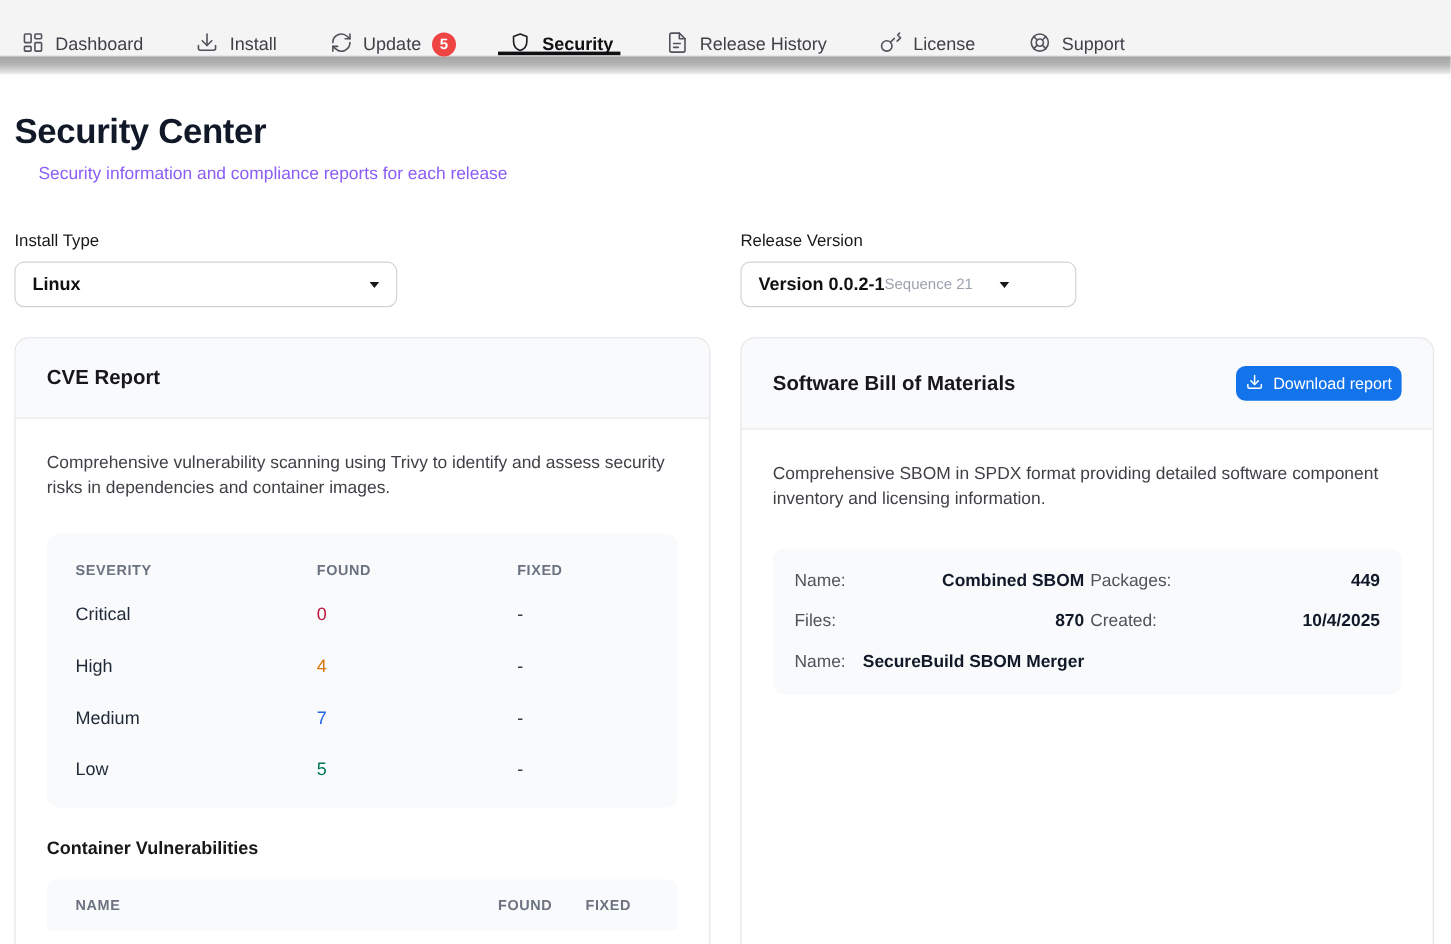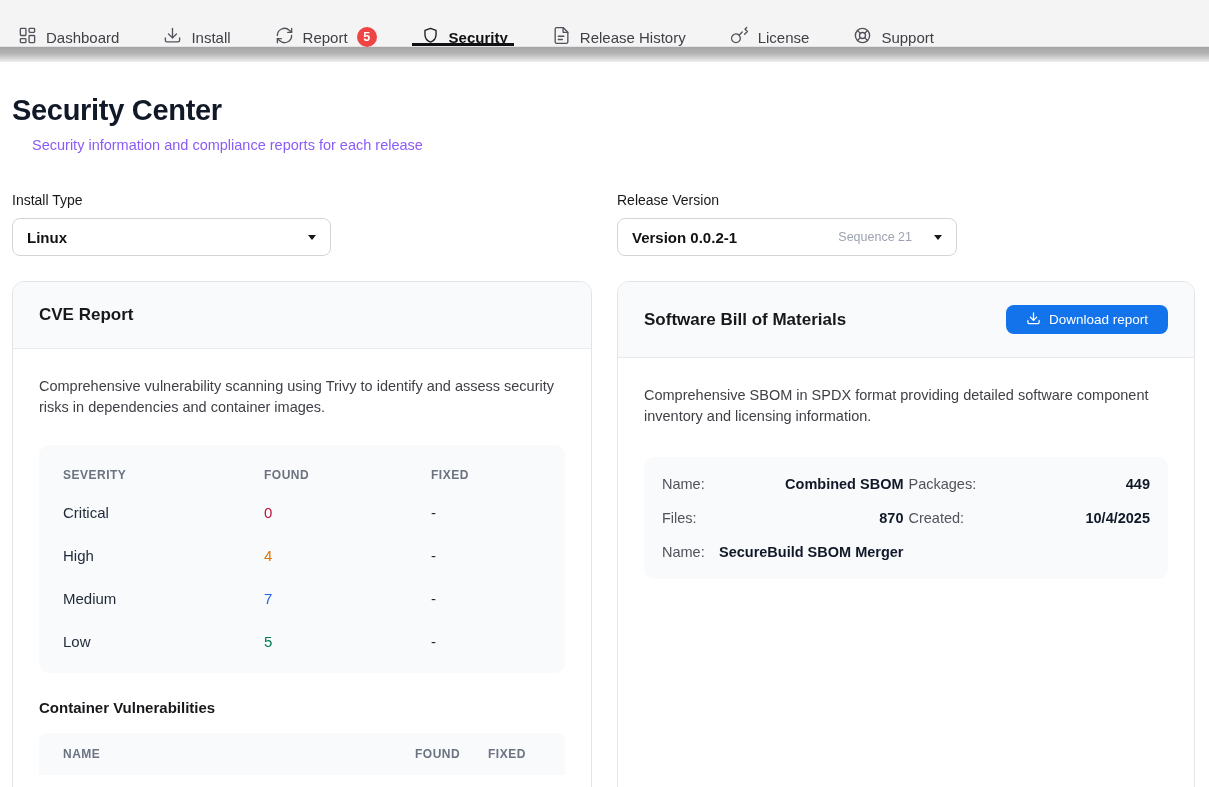--- a/index.html
+++ b/index.html
@@ -31,21 +31,21 @@
   .page-subtitle { margin-top:10px; font-size:14.5px; color:#8b5cf6;margin-left:20px; }
 
   
   .filters { margin-top:39px; display:grid; grid-template-columns:580px 578px;
     column-gap:25px; }
   .filter-label { font-size:14px; color:#18181b; margin-bottom:10px; }
   .select { height:38px; background:#fff; border:1px solid #d4d4d8;
     border-radius:8px; display:flex; align-items:center; padding:0 14px;
     cursor:pointer; }
   .select-install { width:319px; justify-content:space-between; }
-  .select-release { width:340px; justify-content:space-between; }
+  .select-release { width:280px; }
   .select-value { font-size:15px; font-weight:700; color:#111113; }
   .select-right { display:flex; align-items:center; gap:22px; }
   .select-hint { font-size:12.5px; color:#9ca3af; }
   .caret { width:0; height:0; border-left:4.5px solid transparent;
     border-right:4.5px solid transparent; border-top:5.5px solid #18181b; }
 
   
   .cards { margin-top:25px; display:grid; grid-template-columns:580px 578px;
     column-gap:25px; align-items:start; }
   .card { border:1px solid #e4e4e7; border-radius:12px; background:#fff;
@@ -79,21 +79,21 @@
     padding:14px 24px; }
   .cv-table-header span { font-size:12px; font-weight:600; color:#6b7280;
     letter-spacing:0.5px; }
   .cv-name { flex:1; }
   .cv-found { width:42px; text-align:left; margin-right:31px; }
   .cv-fixed { width:34px; margin-right:19px; }
 
   
   .btn-download { display:inline-flex; align-items:center; gap:8px;
     background:#1273eb; color:#fff; border:none; border-radius:8px;
-    padding:6px 20px; height:29px; font-size:13.5px; font-weight:500;
+    padding:6px 8px; height:29px; font-size:13.5px; font-weight:500;
     font-family:inherit; cursor:pointer; }
   .btn-download svg { width:15px; height:15px; stroke:#fff; fill:none;
     stroke-width:2; stroke-linecap:round; stroke-linejoin:round; }
 
   
   .sbom-info { margin-top:29px; background:#f8fafc; border-radius:10px;
     padding:10px 16px; display:grid; grid-template-columns:1fr 1fr;
     column-gap:1px; }
   .info-cell { display:flex; justify-content:space-between;
     align-items:baseline; padding:9px 2px; gap:10px; }
@@ -122,21 +122,21 @@
         </svg></span>
     <span>Install</span>
   </div>
   <div class="nav-item">
     <span><svg viewBox="0 0 24 24">
           <path d="M3 12a9 9 0 0 1 15-6.7L21 8"></path>
           <path d="M21 3v5h-5"></path>
           <path d="M21 12a9 9 0 0 1-15 6.7L3 16"></path>
           <path d="M3 21v-5h5"></path>
         </svg></span>
-    <span>Report</span>
+    <span>Update</span>
     <span class="badge">5</span>
   </div>
   <div class="nav-item active">
     <span><svg viewBox="0 0 24 24">
           <path d="M12 3l7 2.6v5.2c0 4.6-3 8.1-7 9.6-4-1.5-7-5-7-9.6V5.6z"></path>
         </svg></span>
     <span>Security</span>
   </div>
   <div class="nav-item">
     <span><svg viewBox="0 0 24 24">

